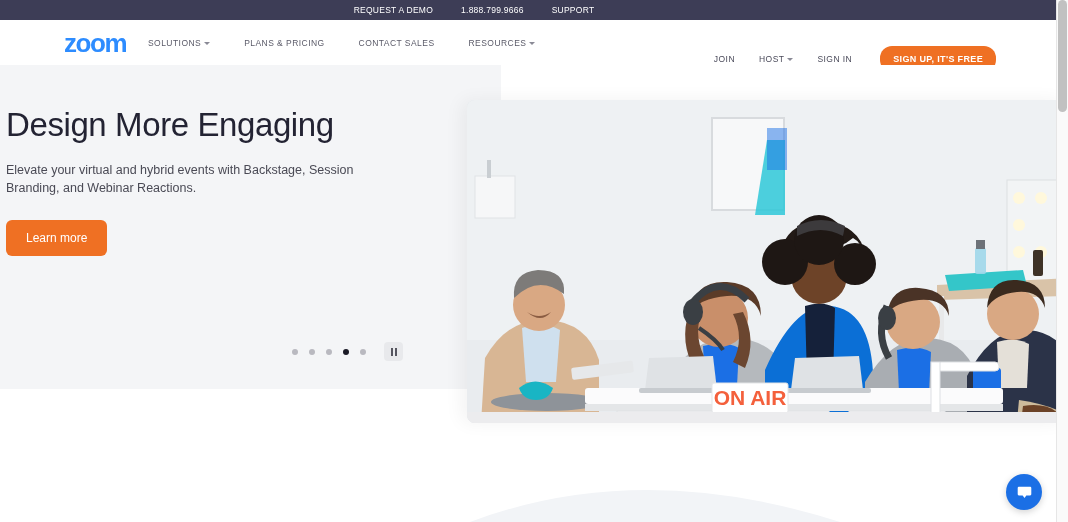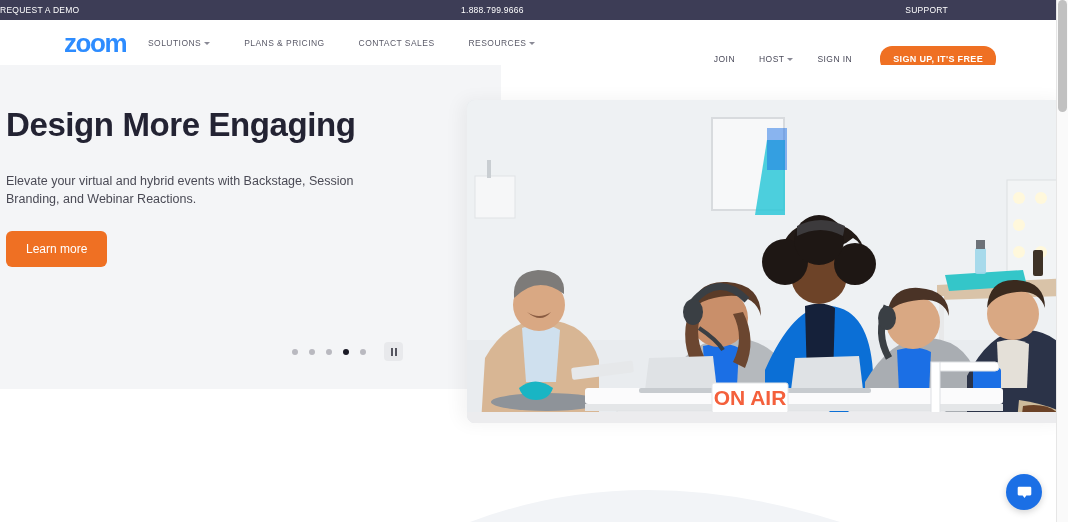--- a/index.html
+++ b/index.html
@@ -23,21 +23,21 @@
 
   
   .utility-bar {
     position: absolute;
     top: 0; left: 0;
     width: 1056px;
     height: 20px;
     background: #3d3d56;
     display: flex;
     align-items: center;
-    justify-content: space-between;
+    justify-content: center;
     padding-right: 108px;
     gap: 28px;
   }
   .utility-link {
     color: #ffffff;
     font-size: 8.5px;
     letter-spacing: 0.25px;
     text-decoration: none;
     white-space: nowrap;
     font-weight: 400;
@@ -131,26 +131,26 @@
   }
   .hero-copy {
     position: absolute;
     left: 6px;
     top: 40px;
     width: 420px;
   }
   .hero-title {
     font-size: 33px;
     line-height: 1.22;
-    font-weight: 700;
+    font-weight: 400;
     color: #232333;
     letter-spacing: -0.4px;
   }
   .hero-sub {
-    margin-top: 27px;
+    margin-top: 16px;
     font-size: 12.5px;
     line-height: 1.45;
     color: #4a4a55;
     width: 375px;
   }
   .learn-btn {
     margin-top: 22px;
     background: #ef7023;
     color: #ffffff;
     font-size: 12px;

